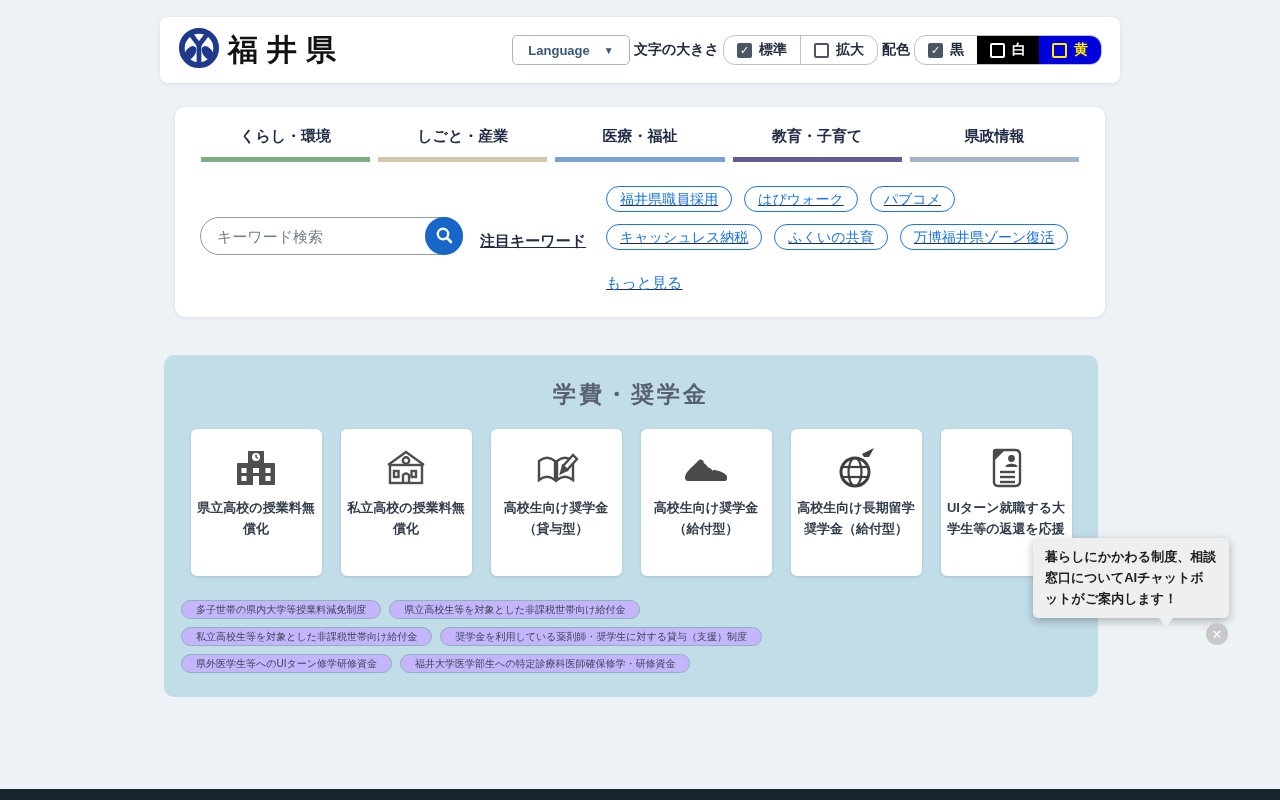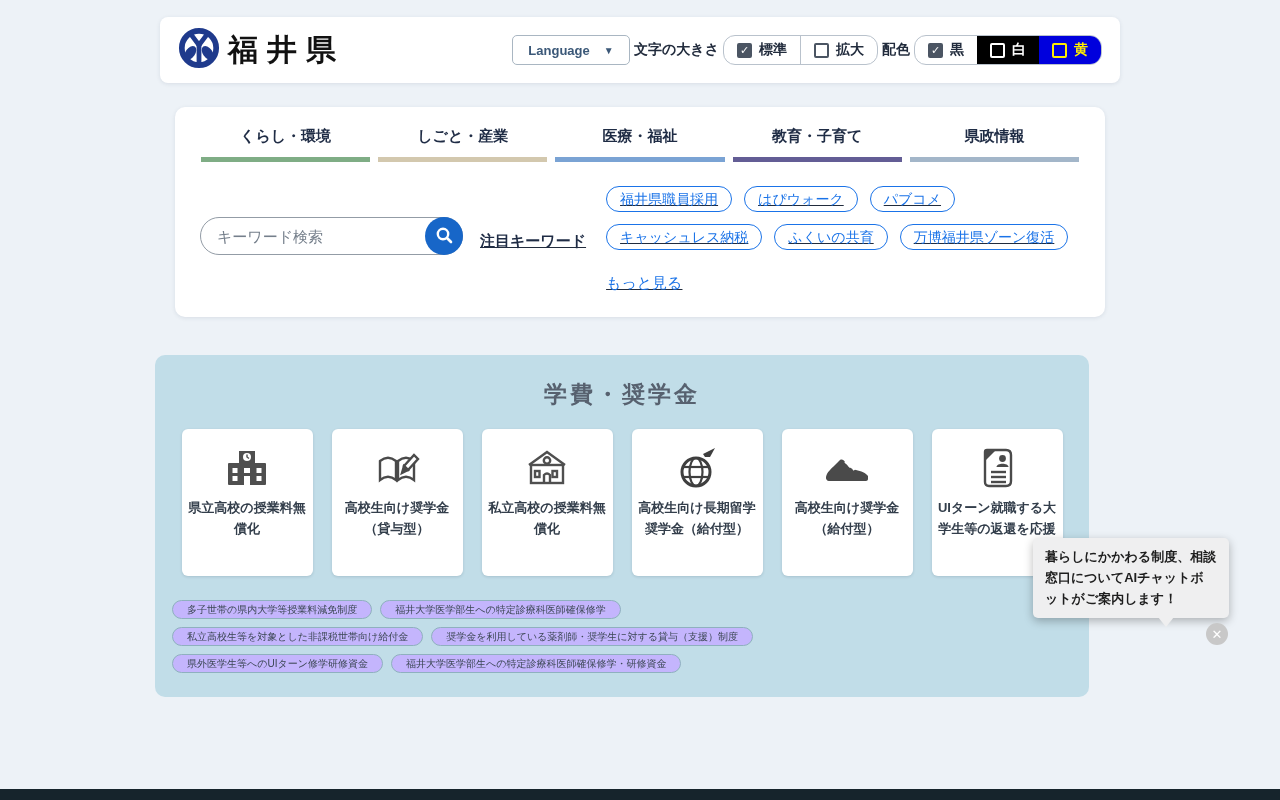--- a/index.html
+++ b/index.html
@@ -59,21 +59,21 @@
   }
   .featured-label { font-size:15px; font-weight:700; color:#1f2c45; margin:10px 0 0 17px; white-space:nowrap; flex:none; }
   .kw-area { display:flex; flex-wrap:wrap; gap:12px 12px; margin:7px 0 0 20px; align-content:flex-start; width:500px; }
   .kw-pill {
     border:1px solid #1a73e8; color:#1a73e8; background:#fff; border-radius:14px;
     font-size:14px; padding:3px 13px; cursor:pointer; white-space:nowrap; line-height:1.3;
   }
   .more-link { flex-basis:100%; margin-top:12px; font-size:15px; color:#1a73e8; cursor:pointer; width:max-content; }
   
   .blue-section {
-    position:absolute; left:155px; top:355px; width:934px; height:342px;
+    position:absolute; left:164px; top:355px; width:934px; height:342px;
     background:#c1dde8; border-radius:10px;
   }
   .section-title { text-align:center; margin-top:24px; font-size:23px; font-weight:700;
                    color:#57616f; letter-spacing:3px; }
   .cards { display:flex; justify-content:center; gap:19px; margin-top:19px; }
   .card {
     width:131px; height:147px; background:#fff; border-radius:6px;
     box-shadow:0 1px 3px rgba(20,40,60,.15); text-align:center; padding-top:12px; cursor:pointer;
   }
   .card-icon { height:54px; display:flex; align-items:center; justify-content:center; }
@@ -223,67 +223,67 @@
           <rect x="33.5" y="32" width="5" height="5" fill="#fff"></rect>
           <rect x="21" y="24" width="6" height="5" fill="#fff"></rect>
           <rect x="21" y="32" width="6" height="9" fill="#fff"></rect>
         </svg>
       </div>
       <div class="card-label">県立高校の授業料無償化</div>
     </div>
 
     <div class="card">
       <div class="card-icon">
-        <svg width="48" height="48" viewBox="0 0 48 48" fill="none" stroke="#4a4a4a" stroke-width="2.4">
-          <path d="M7 17 C12 13 18 13 23 17 V36 C18 32 12 32 7 36 Z"></path>
-          <path d="M41 17 C36 13 30 13 25 17 V36 C30 32 36 32 41 36 Z"></path>
-          <path d="M31 22 L41 11 L45 15 L35 26 Z" fill="#fff"></path>
-          <path d="M31 22 L29 29 L35 26 Z" fill="#4a4a4a"></path>
-        </svg>
-      </div>
-      <div class="card-label">高校生向け奨学金（貸与型）</div>
-    </div>
-
-    <div class="card">
-      <div class="card-icon">
         <svg width="48" height="48" viewBox="0 0 48 48" fill="none" stroke="#4f4f4f" stroke-width="2.4">
           <path d="M6 21 L24 8 L42 21"></path>
           <rect x="8" y="21" width="32" height="18"></rect>
           <circle cx="24" cy="16.5" r="3.2"></circle>
           <rect x="12" y="27" width="4.5" height="6"></rect>
           <rect x="29.5" y="27" width="4.5" height="6"></rect>
           <path d="M21 39 V31 Q24 28 27 31 V39"></path>
         </svg>
       </div>
       <div class="card-label">私立高校の授業料無償化</div>
     </div>
 
     <div class="card">
       <div class="card-icon">
+        <svg width="48" height="48" viewBox="0 0 48 48" fill="none" stroke="#4a4a4a" stroke-width="2.4">
+          <path d="M7 17 C12 13 18 13 23 17 V36 C18 32 12 32 7 36 Z"></path>
+          <path d="M41 17 C36 13 30 13 25 17 V36 C30 32 36 32 41 36 Z"></path>
+          <path d="M31 22 L41 11 L45 15 L35 26 Z" fill="#fff"></path>
+          <path d="M31 22 L29 29 L35 26 Z" fill="#4a4a4a"></path>
+        </svg>
+      </div>
+      <div class="card-label">高校生向け奨学金（貸与型）</div>
+    </div>
+
+    <div class="card">
+      <div class="card-icon">
+        <svg width="50" height="48" viewBox="0 0 50 48">
+          <path d="M4 33 C5 28 9 25 13 21 L18 16 C20 15 22 16 23 18 C25 22 29 25 34 26 C39 27 44 29 46 32 L46 35 C46 36.2 45 37 44 37 L7 37 C5 37 3.6 35 4 33 Z" fill="#4a4a4a"></path>
+          <path d="M23 19 L28 14.5" stroke="#fff" stroke-width="2"></path>
+          <path d="M27 23 L32 18.5" stroke="#fff" stroke-width="2"></path>
+          <path d="M31 26 L36 21.5" stroke="#fff" stroke-width="2"></path>
+        </svg>
+      </div>
+      <div class="card-label">高校生向け奨学金（給付型）</div>
+    </div>
+
+    <div class="card">
+      <div class="card-icon">
         <svg width="48" height="48" viewBox="0 0 48 48" fill="none" stroke="#3f3f3f">
           <circle cx="23" cy="28" r="14" stroke-width="3"></circle>
           <ellipse cx="23" cy="28" rx="6.5" ry="14" stroke-width="2.2"></ellipse>
           <path d="M10 23 H36" stroke-width="2.2"></path>
           <path d="M10 33 H36" stroke-width="2.2"></path>
           <path d="M30 10 L42 4 L37 13 L32 13 Z" fill="#3f3f3f" stroke="none"></path>
         </svg>
       </div>
       <div class="card-label">高校生向け長期留学奨学金（給付型）</div>
-    </div>
-
-    <div class="card">
-      <div class="card-icon">
-        <svg width="50" height="48" viewBox="0 0 50 48">
-          <path d="M4 33 C5 28 9 25 13 21 L18 16 C20 15 22 16 23 18 C25 22 29 25 34 26 C39 27 44 29 46 32 L46 35 C46 36.2 45 37 44 37 L7 37 C5 37 3.6 35 4 33 Z" fill="#4a4a4a"></path>
-          <path d="M23 19 L28 14.5" stroke="#fff" stroke-width="2"></path>
-          <path d="M27 23 L32 18.5" stroke="#fff" stroke-width="2"></path>
-          <path d="M31 26 L36 21.5" stroke="#fff" stroke-width="2"></path>
-        </svg>
-      </div>
-      <div class="card-label">高校生向け奨学金（給付型）</div>
     </div>
 
     <div class="card">
       <div class="card-icon">
         <svg width="48" height="48" viewBox="0 0 48 48" fill="none" stroke="#4a4a4a" stroke-width="2.4">
           <path d="M14 6 H33 Q38 6 38 11 V37 Q38 42 33 42 H16 Q12 42 12 38 V8 Q12 6 14 6 Z"></path>
           <path d="M12 6 L23 6 L12 17 Z" fill="#4a4a4a" stroke="none"></path>
           <circle cx="29.5" cy="14.5" r="3.4" fill="#4a4a4a" stroke="none"></circle>
           <path d="M23.5 23 C23.5 18.5 35.5 18.5 35.5 23 Z" fill="#4a4a4a" stroke="none"></path>
           <path d="M18 28 H33"></path>
@@ -291,21 +291,21 @@
           <path d="M18 38 H33"></path>
         </svg>
       </div>
       <div class="card-label">UIターン就職する大学生等の返還を応援</div>
     </div>
   </div>
 
   <div class="link-rows">
     <div class="link-row">
       <span class="link-pill">多子世帯の県内大学等授業料減免制度</span>
-      <span class="link-pill">福井大学医学部生への特定診療科医師確保修学</span>
+      <span class="link-pill">県立高校生等を対象とした非課税世帯向け給付金</span>
     </div>
     <div class="link-row">
       <span class="link-pill">私立高校生等を対象とした非課税世帯向け給付金</span>
       <span class="link-pill">奨学金を利用している薬剤師・奨学生に対する貸与（支援）制度</span>
     </div>
     <div class="link-row">
       <span class="link-pill">県外医学生等へのUIターン修学研修資金</span>
       <span class="link-pill">福井大学医学部生への特定診療科医師確保修学・研修資金</span>
     </div>
   </div>

